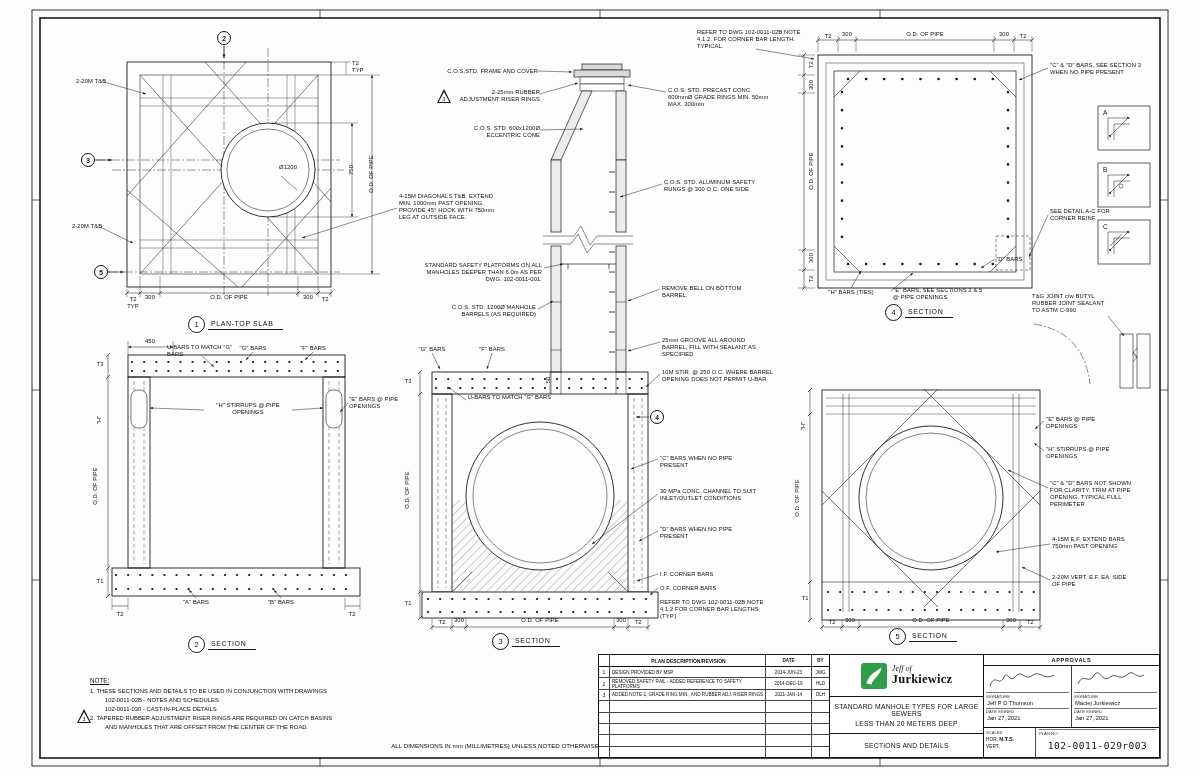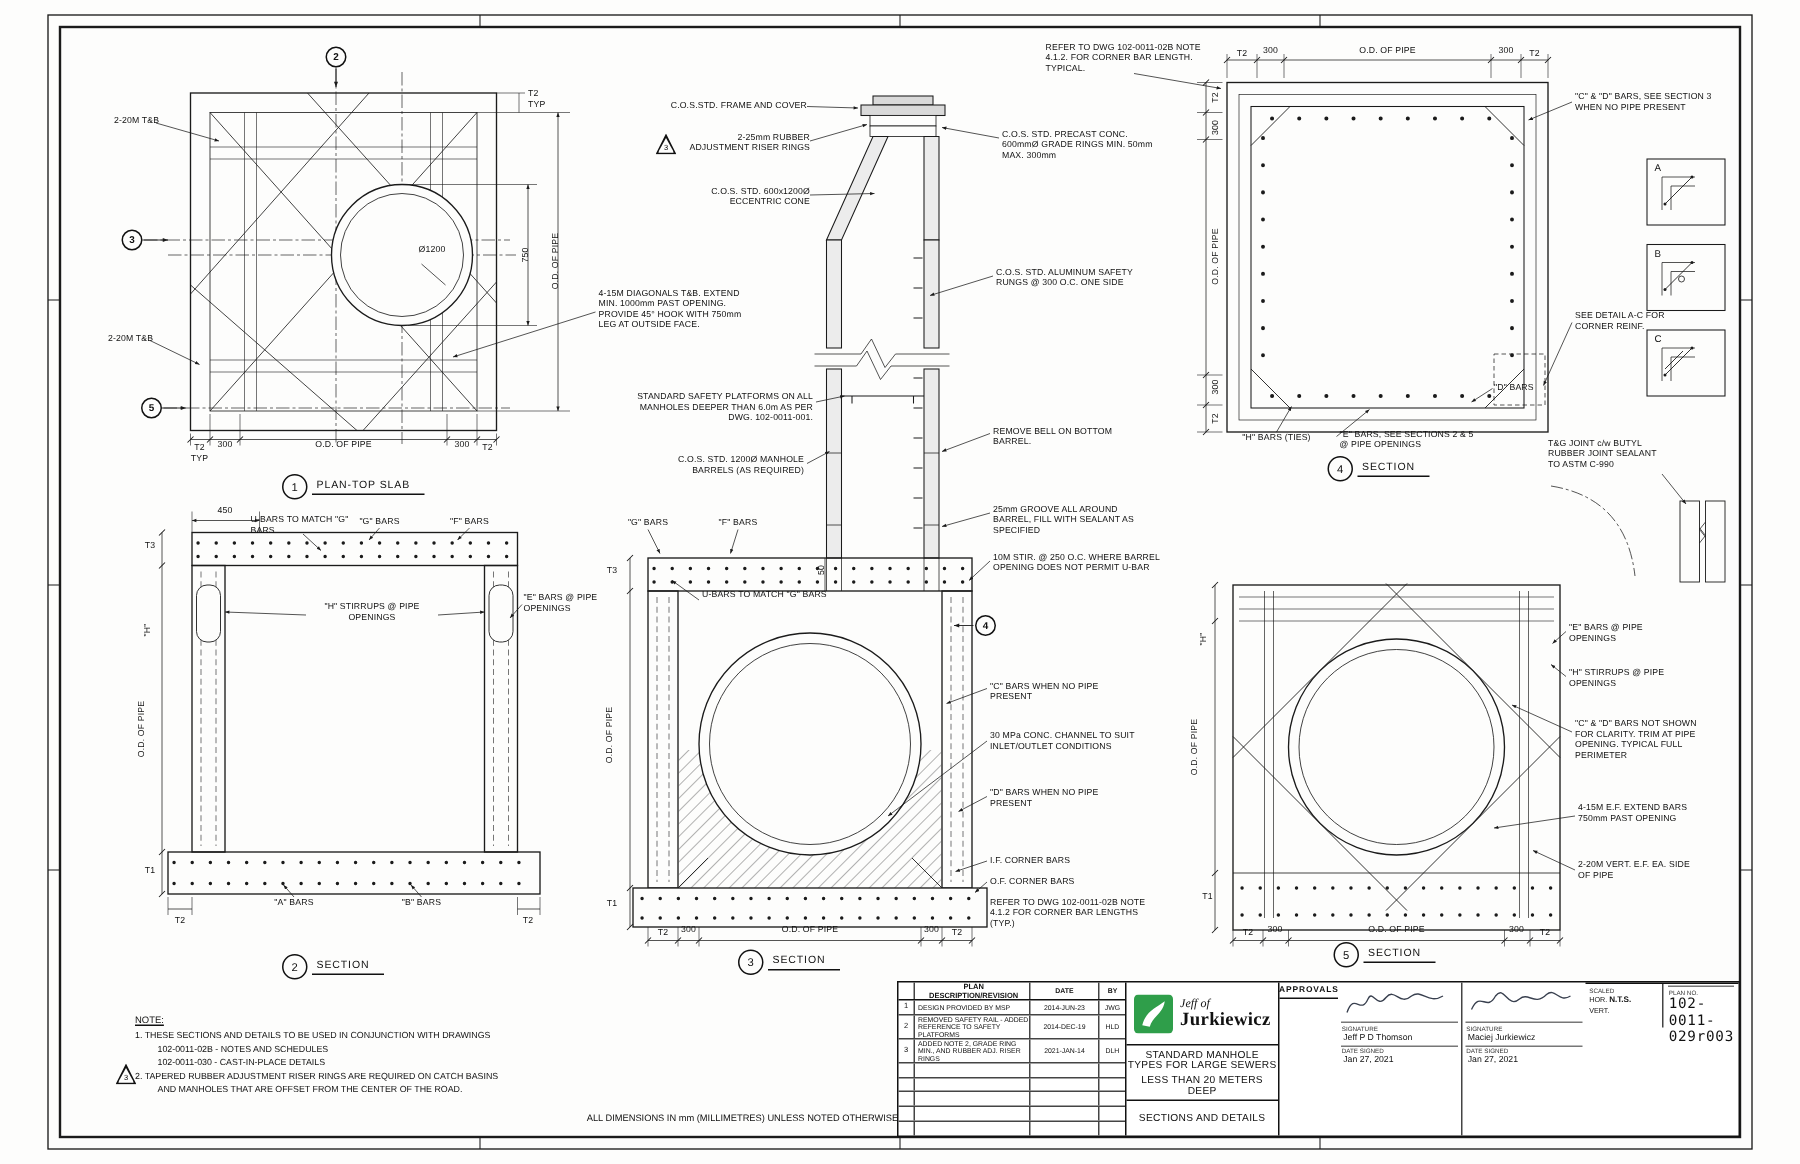--- a/index.html
+++ b/index.html
@@ -47,21 +47,21 @@
 
   .tb-mid { width:155px; border-left:1px solid #111; border-right:1px solid #111;
             display:flex; flex-direction:column; }
   .tb-logo { height:42px; border-bottom:.8px solid #111; display:flex; align-items:center; justify-content:center; gap:5px; }
   .logo-cityof { font-family:"Liberation Serif",serif; font-style:italic; font-size:8px; line-height:.95; }
   .logo-name { font-family:"Liberation Serif",serif; font-weight:bold; font-size:12.5px; line-height:1; letter-spacing:.2px; }
   .tb-title { flex:1; border-bottom:.8px solid #111; display:flex; flex-direction:column; align-items:center;
               justify-content:center; gap:3px; font-size:6.8px; text-align:center; letter-spacing:.2px; }
   .tb-subtitle { height:23px; display:flex; align-items:center; justify-content:center; font-size:6.8px; letter-spacing:.2px; }
 
-  .tb-appr { flex:1; display:flex; flex-direction:row; }
+  .tb-appr { flex:1; display:flex; flex-direction:column; }
   .appr-head { height:11px; border-bottom:.8px solid #111; display:flex; align-items:center; justify-content:center;
                font-size:5.6px; letter-spacing:.6px; font-weight:bold; }
   .appr-cols { flex:1; display:flex; }
   .appr-col { flex:1; display:flex; flex-direction:column; padding:0 2px; }
   .appr-col + .appr-col { border-left:.7px solid #444; }
   .sig-area { height:26px; display:flex; align-items:flex-end; }
   .cap { font-size:4.2px; color:#333; border-top:.5px solid #777; padding-top:.5px; }
   .sig-name { font-size:5.8px; padding:1px 0 2px 1px; }
   .sig-date { font-size:5.8px; padding:1px 0 1px 1px; }
   .appr-bottom { height:30px; border-top:.8px solid #111; display:flex; }

